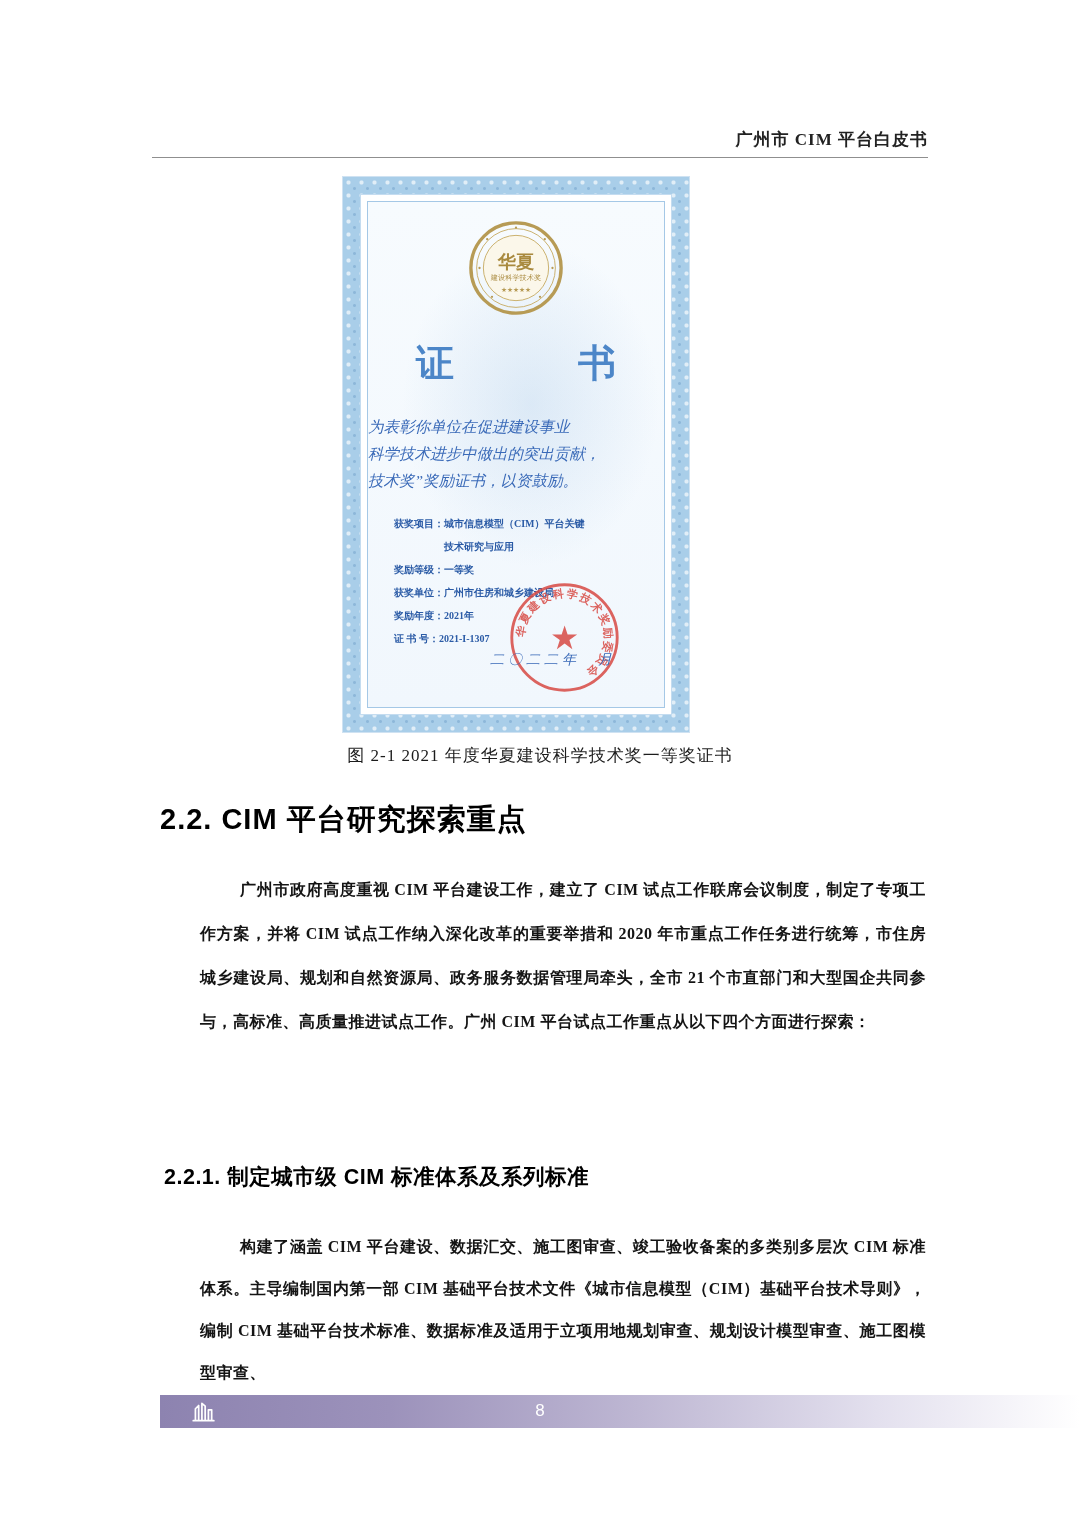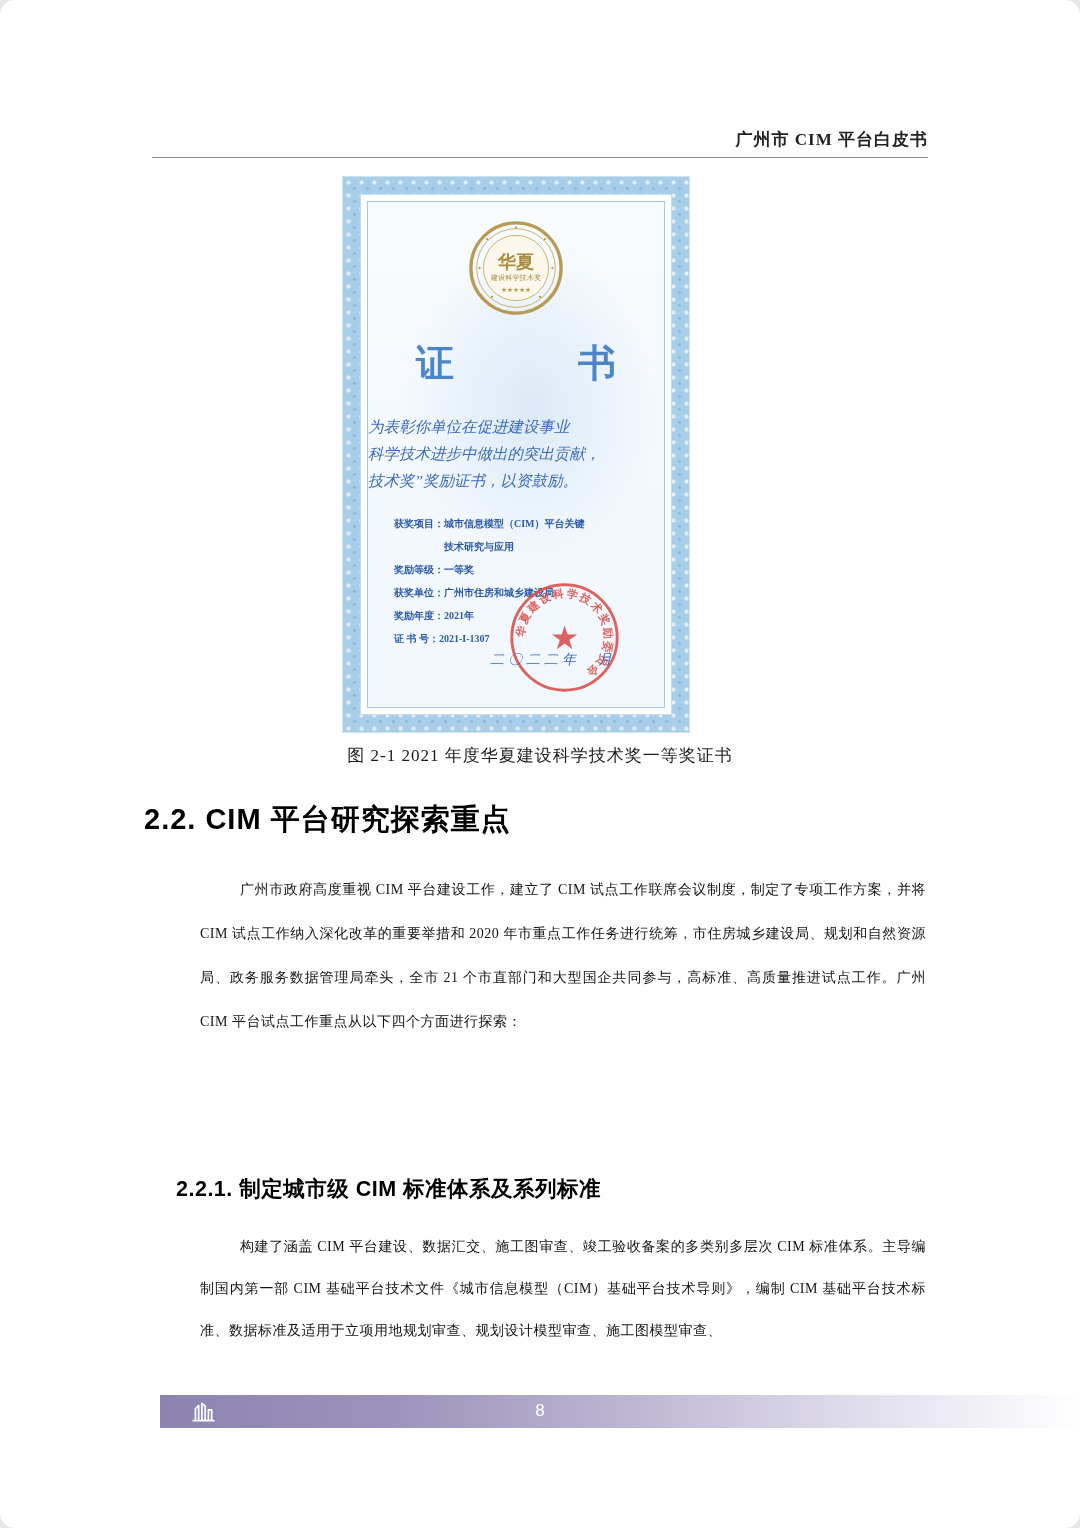--- a/index.html
+++ b/index.html
@@ -3,21 +3,20 @@
 <meta charset="utf-8">
 <style>
   html,body{margin:0;padding:0;background:#e8e8e8;}
   .page{
     position:relative;
     width:1080px;height:1528px;
     margin:0 auto;
     background:#ffffff;
     font-family:"Liberation Serif",serif;
     overflow:hidden;
-    border-radius:15px;
   }
 
   
   .header-title{
     position:absolute;top:128px;right:152px;
     font-size:17px;font-weight:600;color:#222;
     letter-spacing:1px;
   }
   .header-rule{
     position:absolute;top:157px;left:152px;right:152px;
@@ -78,32 +77,32 @@
   }
 
   
   .fig-caption{
     position:absolute;top:744px;left:0;right:0;
     text-align:center;font-size:17px;color:#1c1c1c;letter-spacing:1px;
   }
 
   
   .h-section{
-    position:absolute;top:800px;left:144px;margin:0;
+    position:absolute;top:800px;left:160px;margin:0;
     font-family:"Liberation Sans",sans-serif;
     font-size:29px;font-weight:bold;color:#000;letter-spacing:1px;
   }
   .para{
     position:absolute;left:200px;width:726px;margin:0;
-    font-size:14px;line-height:44px;color:#141414;
-    text-align:justify;text-indent:40px;letter-spacing:.5px;
+    font-size:16px;line-height:44px;color:#141414;
+    text-align:justify;text-indent:40px;letter-spacing:.5px;font-weight:bold;
   }
   .para-1{top:868px;}
   .h-subsection{
-    position:absolute;top:1158px;left:160px;margin:16px;
+    position:absolute;top:1158px;left:160px;margin:4px;
     font-family:"Liberation Sans",sans-serif;
     font-size:21.5px;font-weight:bold;color:#000;letter-spacing:.5px;
   }
   .para-2{top:1226px;line-height:42px;}
 
   
   .footer-bar{
     position:absolute;left:160px;right:0;top:1395px;height:33px;
     background:linear-gradient(90deg,#8d83b0 0%,#9c92bb 25%,#beb7d3 52%,#e3e0ee 78%,#ffffff 100%);
   }

